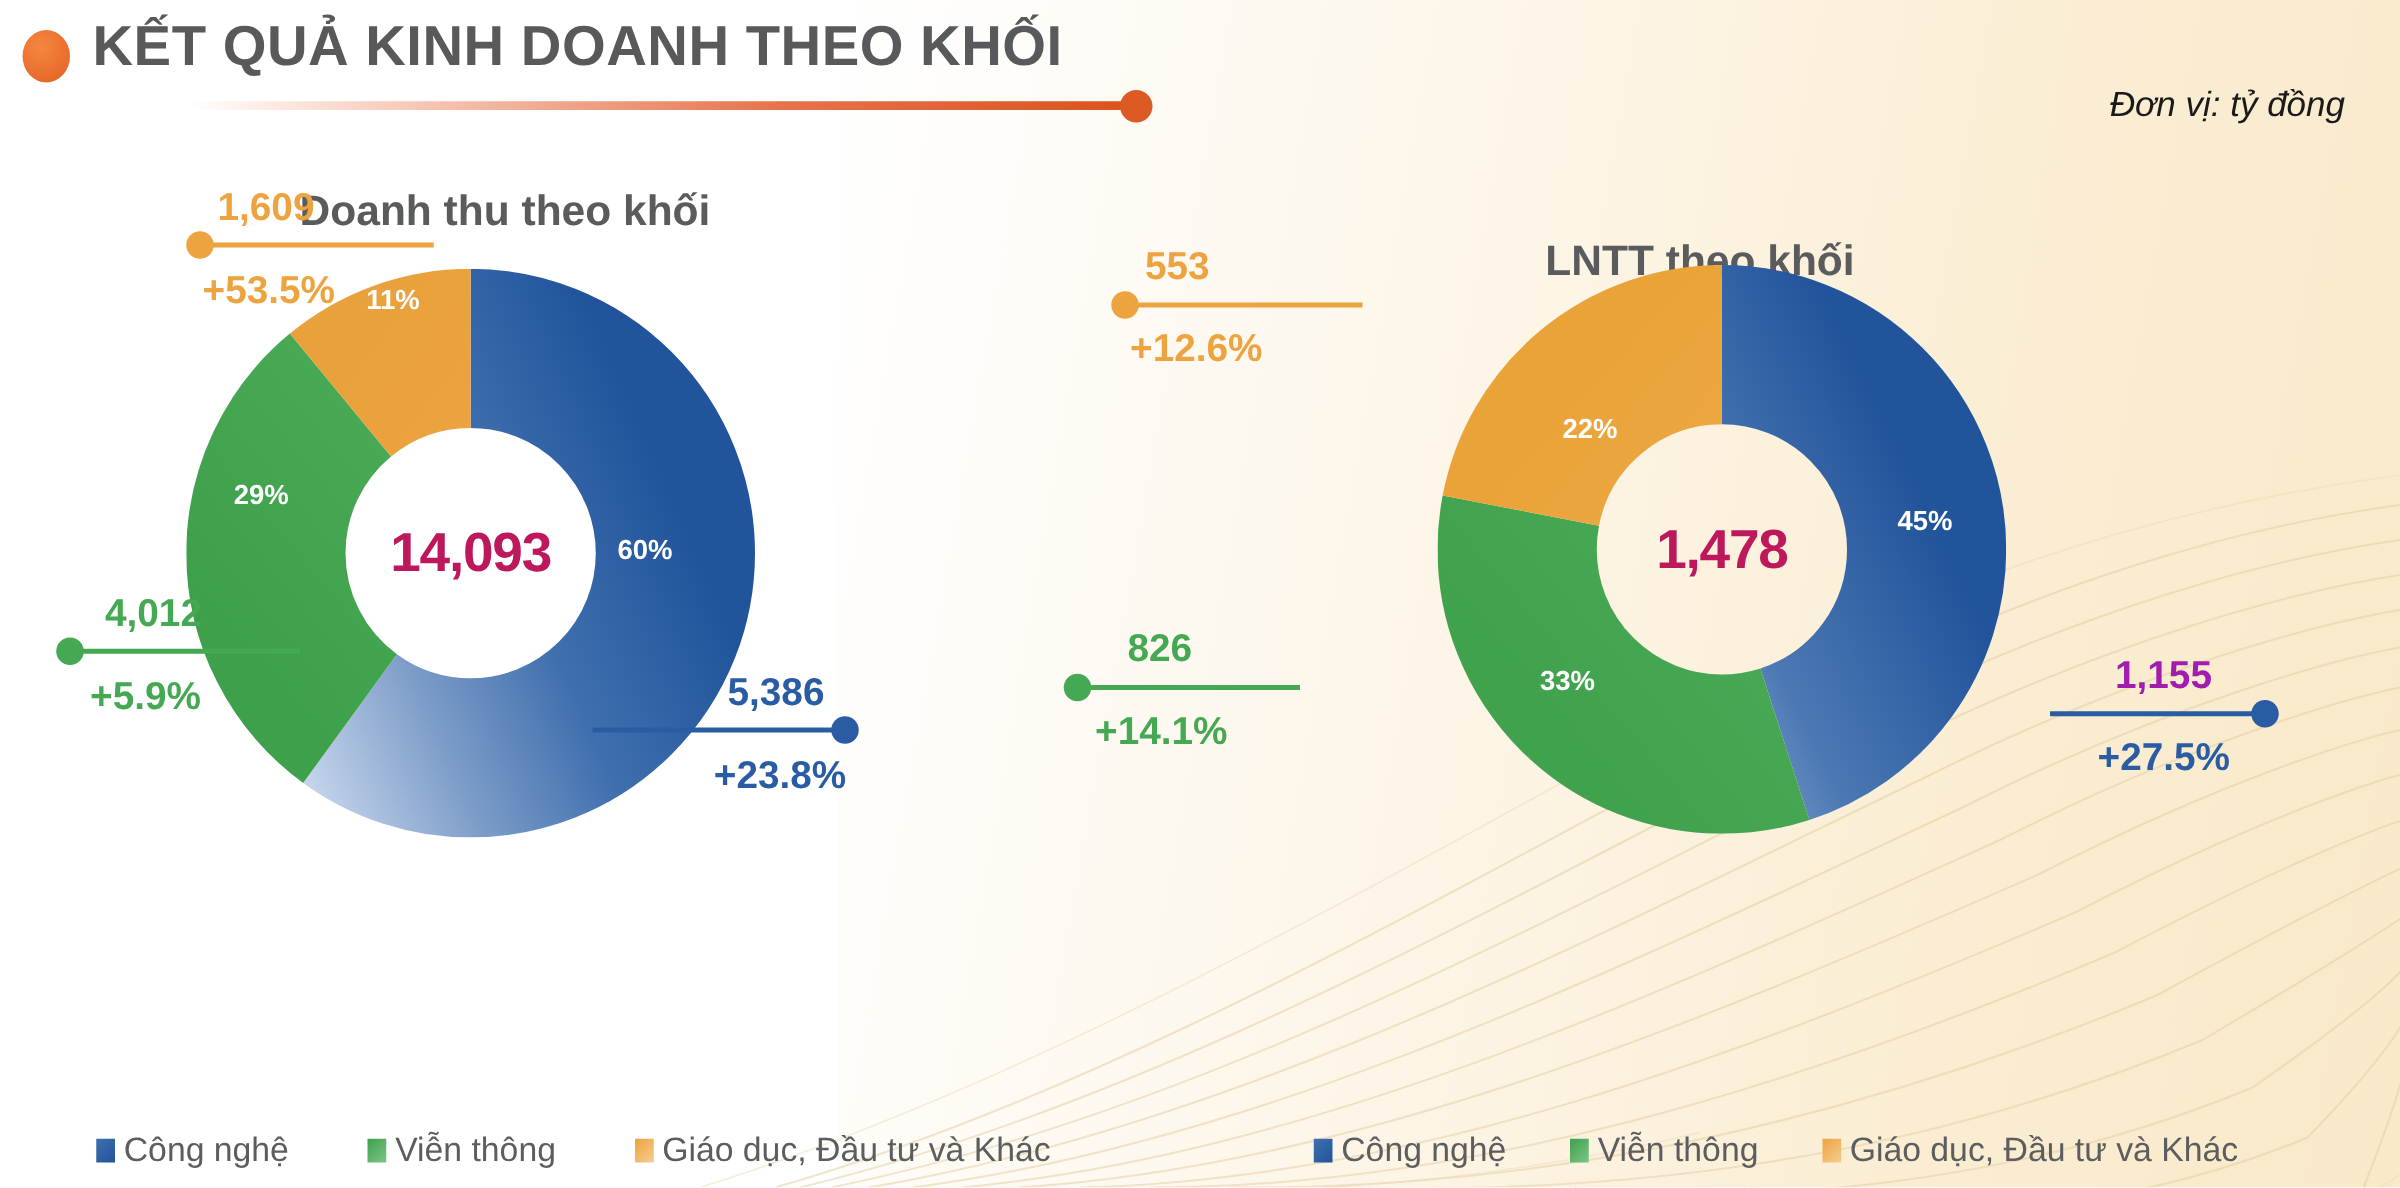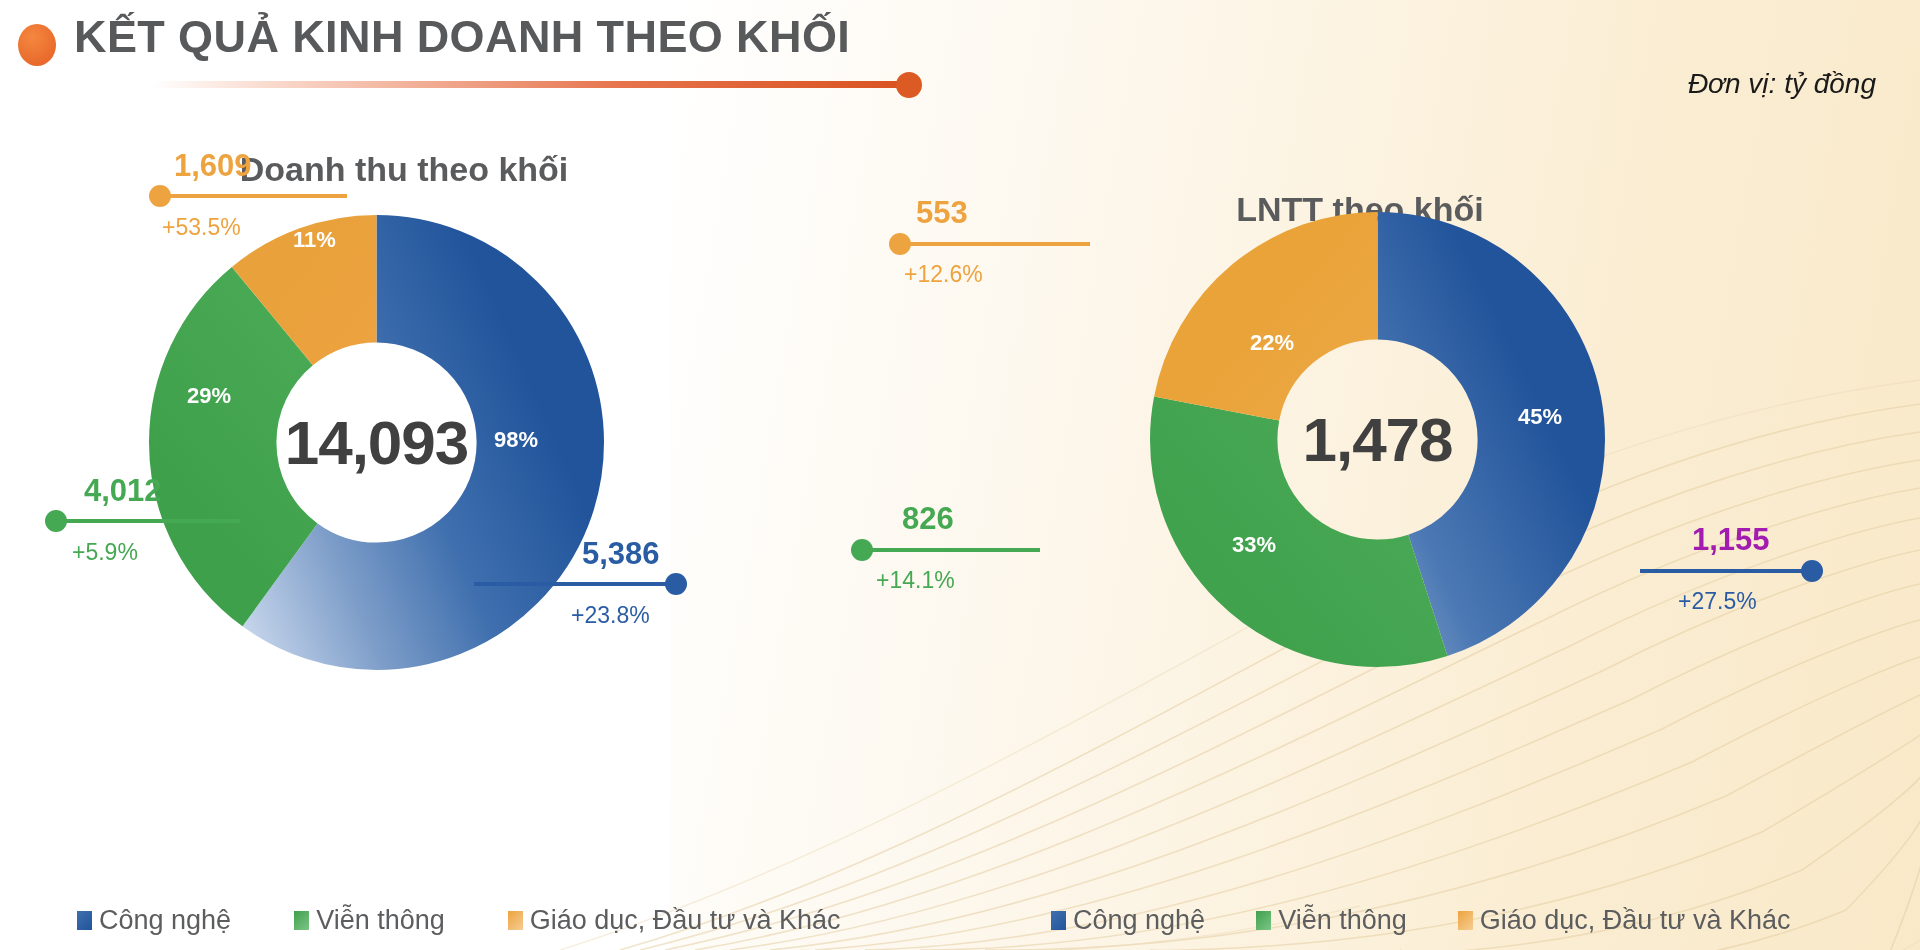--- a/index.html
+++ b/index.html
@@ -59,36 +59,36 @@
 
   .donut-wrap{ position:absolute; }
   .panel.left .donut-wrap{ left:135px; top:65px; width:455px; height:455px; }
   .panel.right .donut-wrap{ left:190px; top:62px; width:455px; height:455px; }
 
   .donut-svg{ width:100%; height:100%; display:block; }
 
   .donut-center{
     position:absolute; left:0; top:0; width:100%; height:100%;
     display:flex; align-items:center; justify-content:center;
-    font-size:62px; font-weight:bold; color:#404040; letter-spacing:-1px;
+    font-size:44px; font-weight:bold; color:#be185d; letter-spacing:-1px;
     pointer-events:none;
   }
 
   .slice-pct{
     position:absolute; font-size:22px; font-weight:bold; color:#ffffff;
     white-space:nowrap; pointer-events:none;
   }
 
   
   .callout{ position:absolute; }
   .callout .co-val{
     position:absolute; font-size:31px; font-weight:bold; white-space:nowrap;
   }
   .callout .co-pct{
-    position:absolute; font-size:23px; font-weight:normal; white-space:nowrap;
+    position:absolute; font-size:31px; font-weight:bold; white-space:nowrap;
   }
   .callout .co-line{ position:absolute; height:4px; }
   .callout .co-dot{ position:absolute; width:22px; height:22px; border-radius:50%; top:-9px; }
 
   
   .legend{ position:absolute; bottom:14px; display:flex; align-items:center; z-index:6; }
   .legend.left{ left:48px; gap:34px; }
   .legend.right{ left:1022px; gap:22px; }
   .legend-item{ display:flex; align-items:center; gap:7px;margin-left:29px; }
   .legend-swatch{ width:15px; height:19px; flex:none; }
@@ -161,21 +161,21 @@
 
         <circle cx="100" cy="100" r="72" stroke="url(#lblue)" stroke-dasharray="271.43 180.96" stroke-dashoffset="0"></circle>
 
         <circle cx="100" cy="100" r="72" stroke="url(#lgreen)" stroke-dasharray="131.19 321.2" stroke-dashoffset="-271.43"></circle>
 
         <circle cx="100" cy="100" r="72" stroke="url(#lorange)" stroke-dasharray="49.76 402.63" stroke-dashoffset="-402.62"></circle>
       </g>
     </svg>
     <div class="donut-center">14,093</div>
 
-    <div class="slice-pct" style="left:345px; top:212px;">98%</div>
+    <div class="slice-pct" style="left:345px; top:212px;">60%</div>
     <div class="slice-pct" style="left:38px; top:168px;">29%</div>
     <div class="slice-pct" style="left:144px; top:12px;">11%</div>
   </div>
 
   <div class="callout" style="left:135px; top:30px;">
     <div class="co-val" style="left:25px; top:-32px; color:#eda33f;">1,609</div>
     <div class="co-line" style="left:8px; top:14px; width:190px; background:#eda33f;"></div>
     <div class="co-dot" style="left:0px; top:5px; background:#eda33f;"></div>
     <div class="co-pct" style="left:13px; top:34px; color:#eda33f;">+53.5%</div>
   </div>

